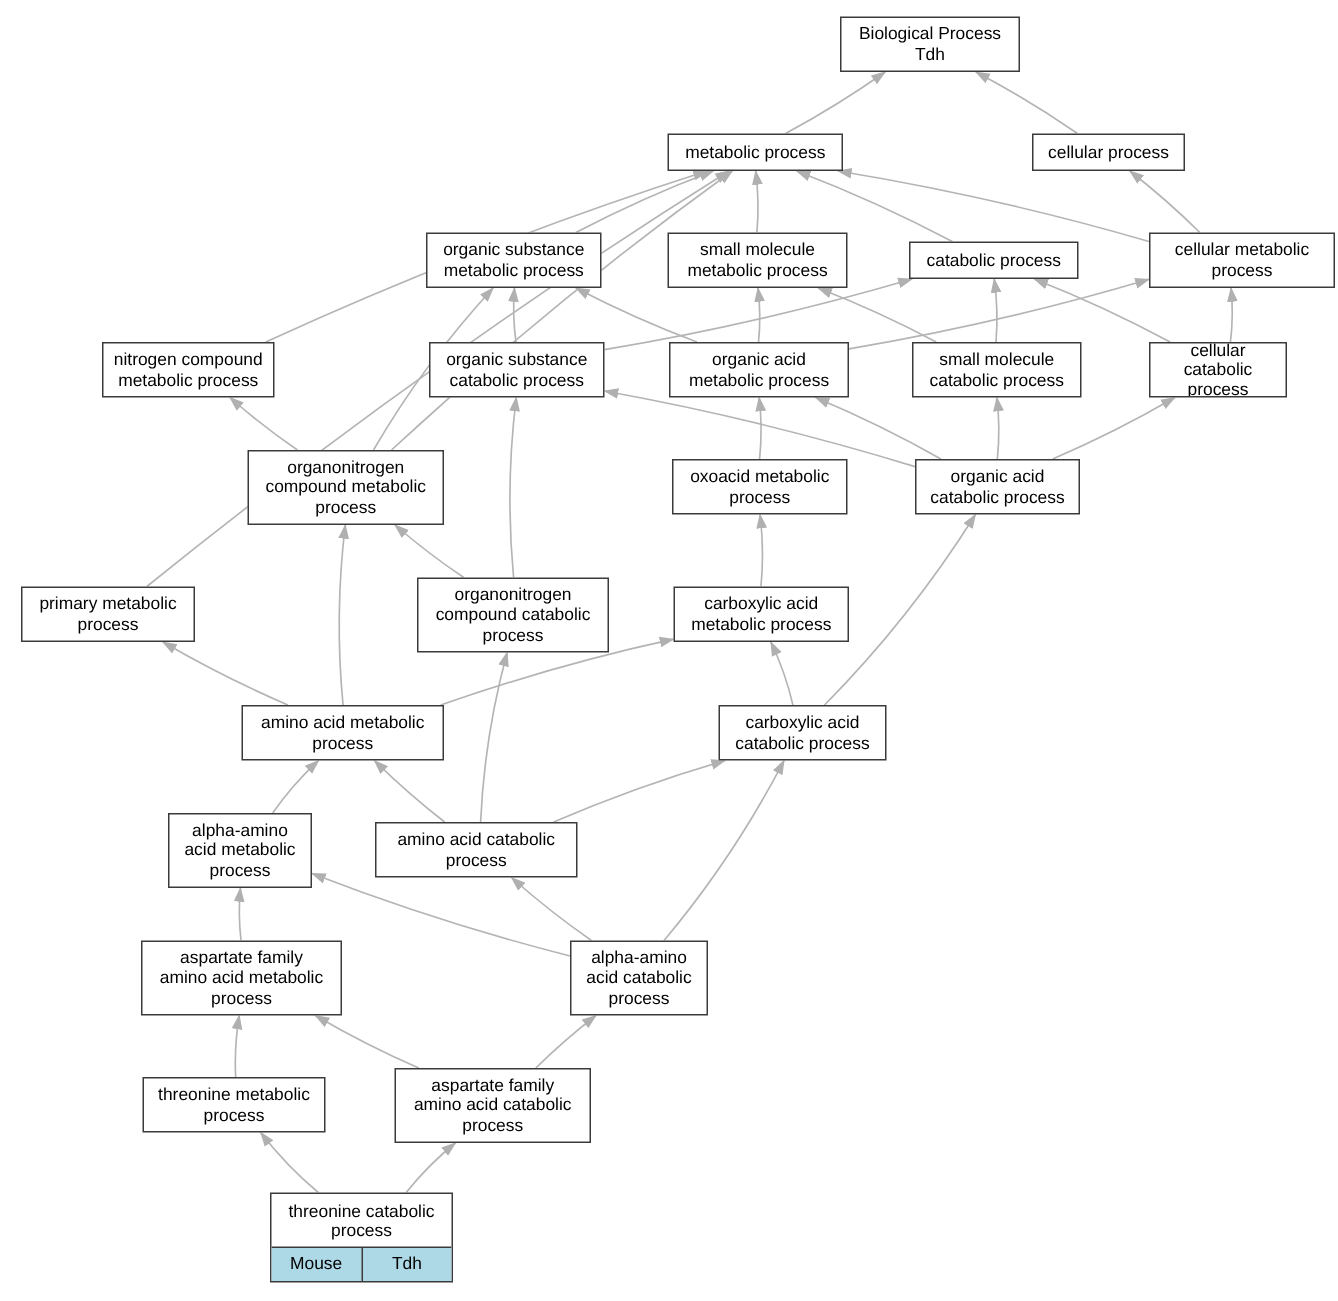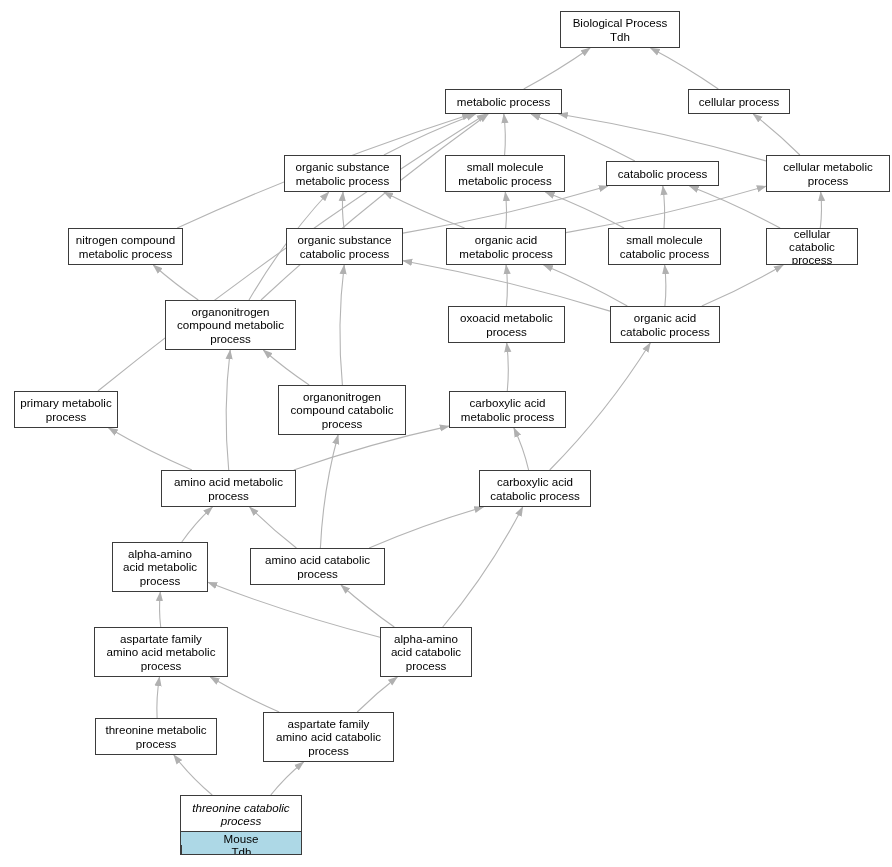--- a/index.html
+++ b/index.html
@@ -45,25 +45,24 @@
     padding: 0 4px;
     white-space: pre-line;
     flex: 1 1 auto;
     display: flex;
     align-items: center;
     justify-content: center;
   }
   .go-node.has-legend .node-label {
     padding-top: 3px;
     padding-bottom: 2px;
-    font-style: italic;
   }
   .legend-row {
     display: flex;
-    flex-direction: column;
+    flex-direction: row;
     border-top: 1.3px solid #3b3b3b;
     height: 22px;
     flex: 0 0 auto;
   }
   .legend-cell {
     flex: 1 1 50%;
     background: #add8e6;
     display: flex;
     align-items: center;
     justify-content: center;
@@ -184,21 +183,21 @@
 process</div>
       </div>
       <div class="go-node" style="left: 448px; top: 306px; width: 117px; height: 37px;">
         <div class="node-label">oxoacid metabolic
 process</div>
       </div>
       <div class="go-node" style="left: 610px; top: 306px; width: 110px; height: 37px;">
         <div class="node-label">organic acid
 catabolic process</div>
       </div>
-      <div class="go-node" style="left: 14px; top: 391px; width: 104px; height: 37px;">
+      <div class="go-node" style="left: 14px; top: 391px; width: 116px; height: 37px;">
         <div class="node-label">primary metabolic
 process</div>
       </div>
       <div class="go-node" style="left: 278px; top: 385px; width: 128px; height: 50px;">
         <div class="node-label">organonitrogen
 compound catabolic
 process</div>
       </div>
       <div class="go-node" style="left: 449px; top: 391px; width: 117px; height: 37px;">
         <div class="node-label">carboxylic acid

